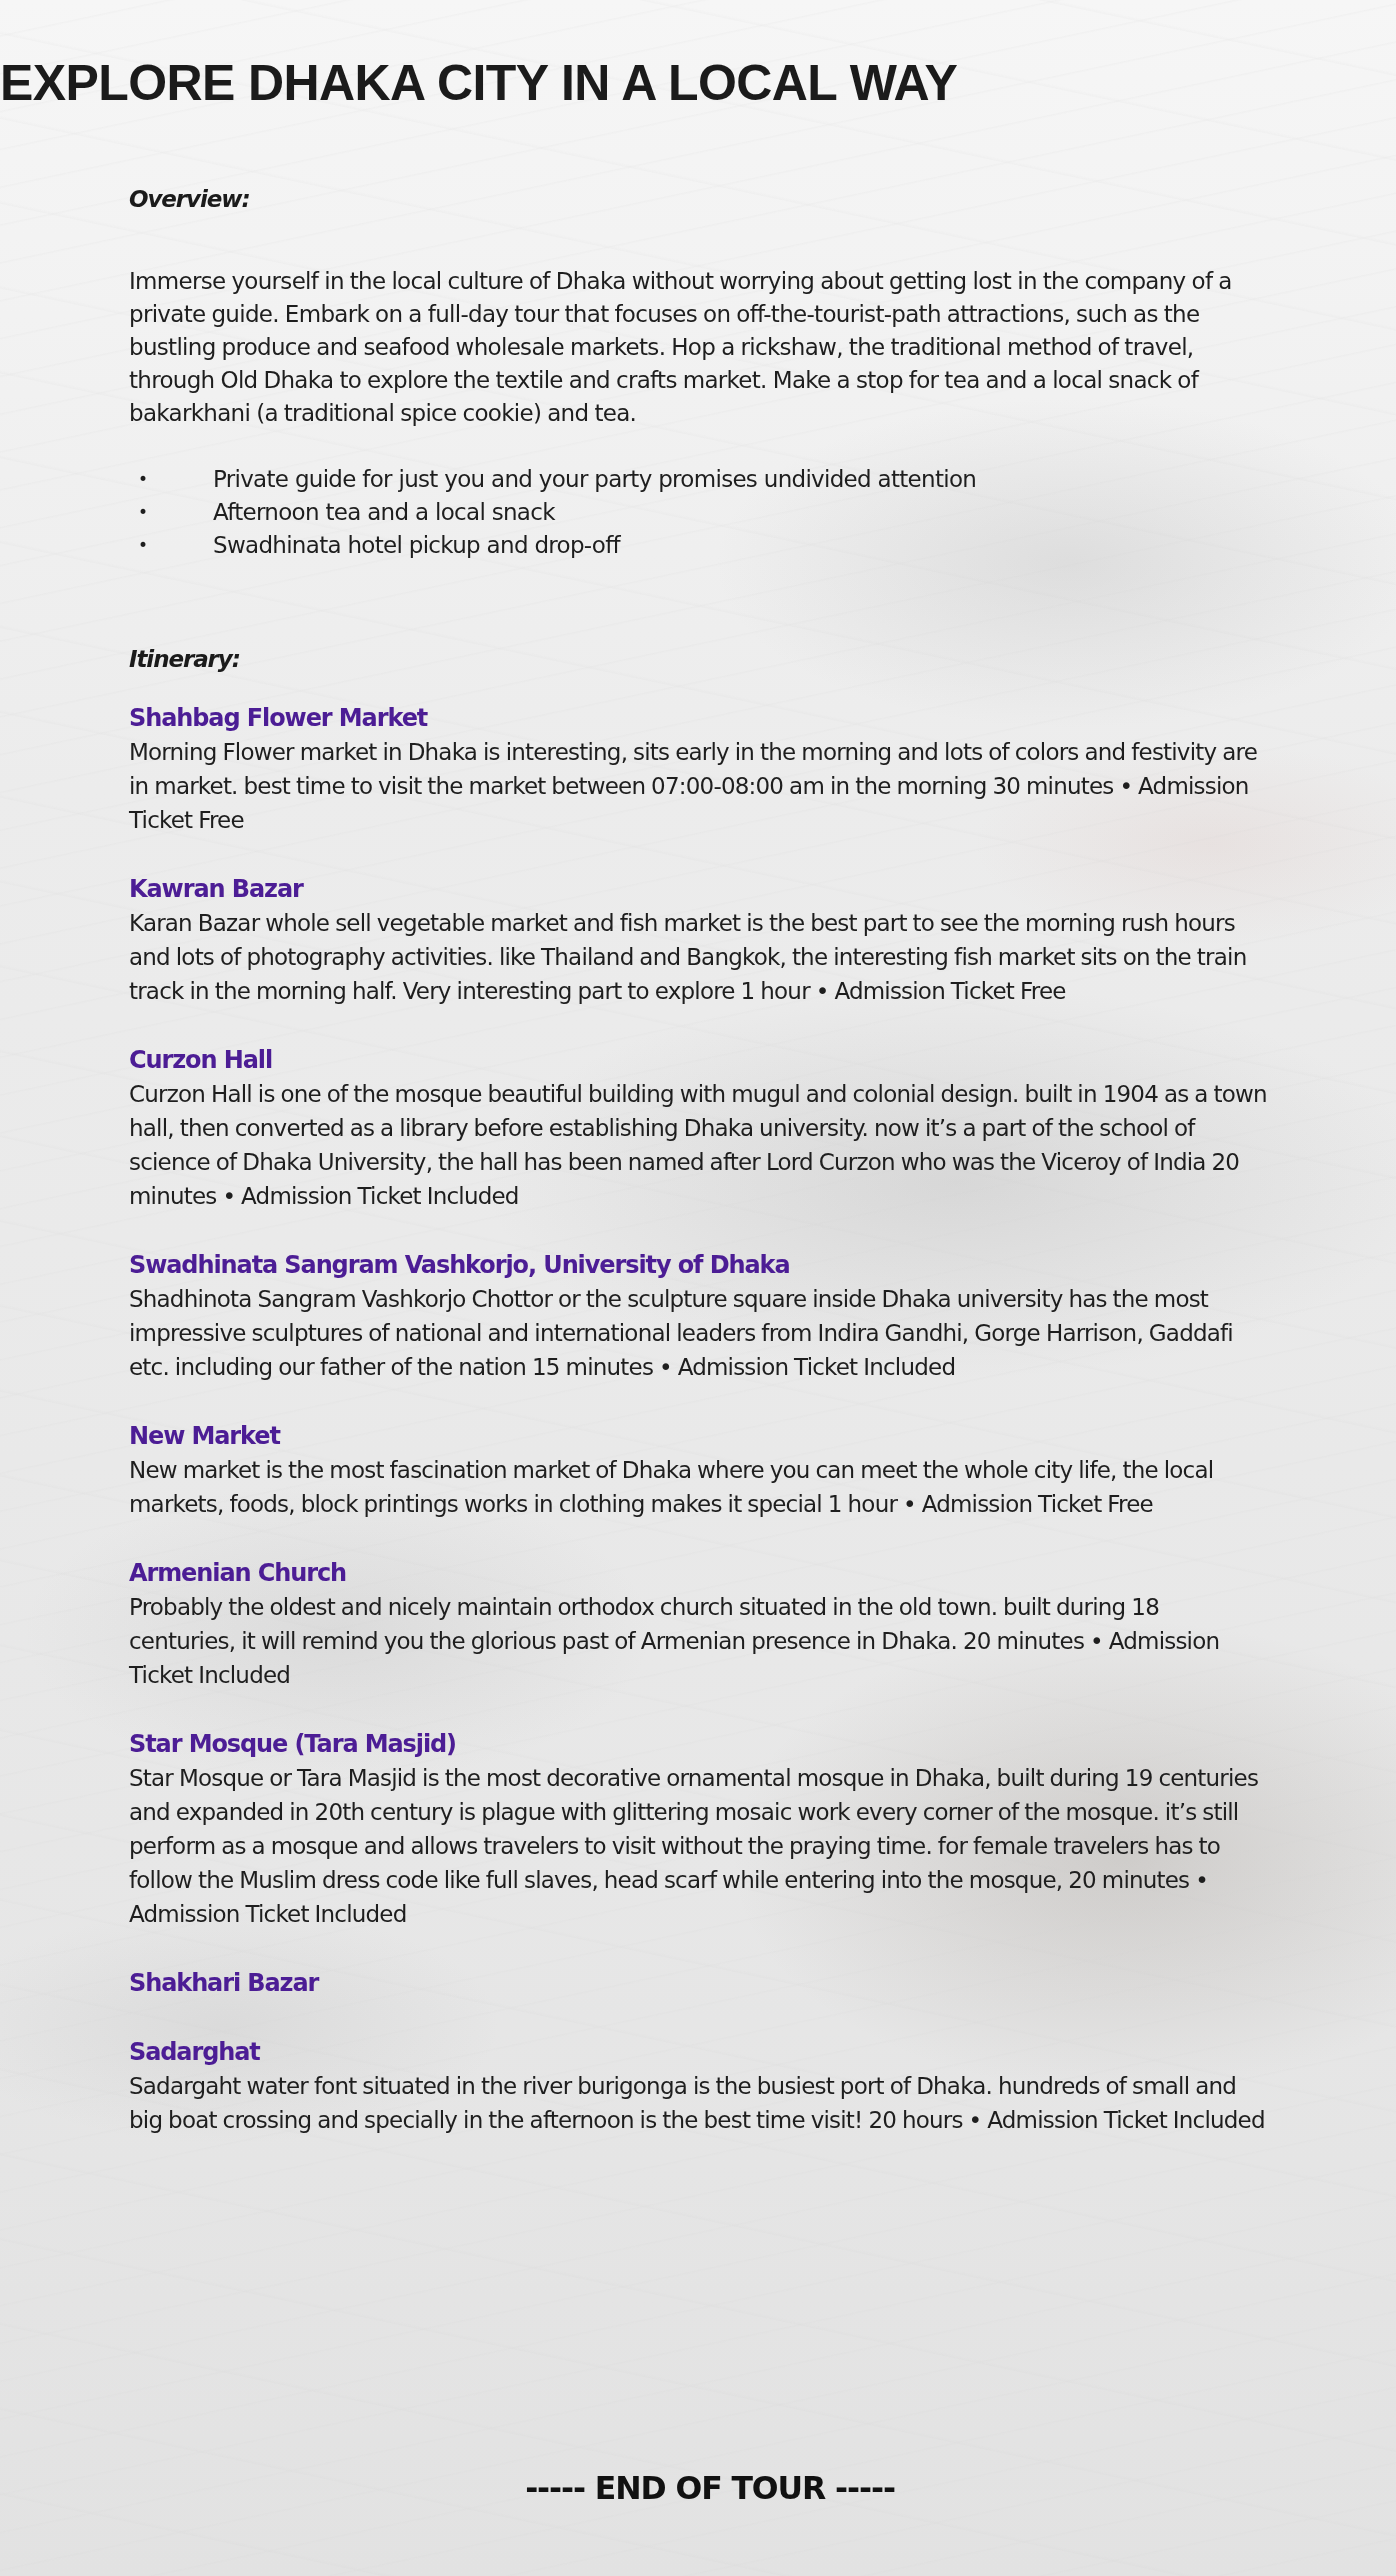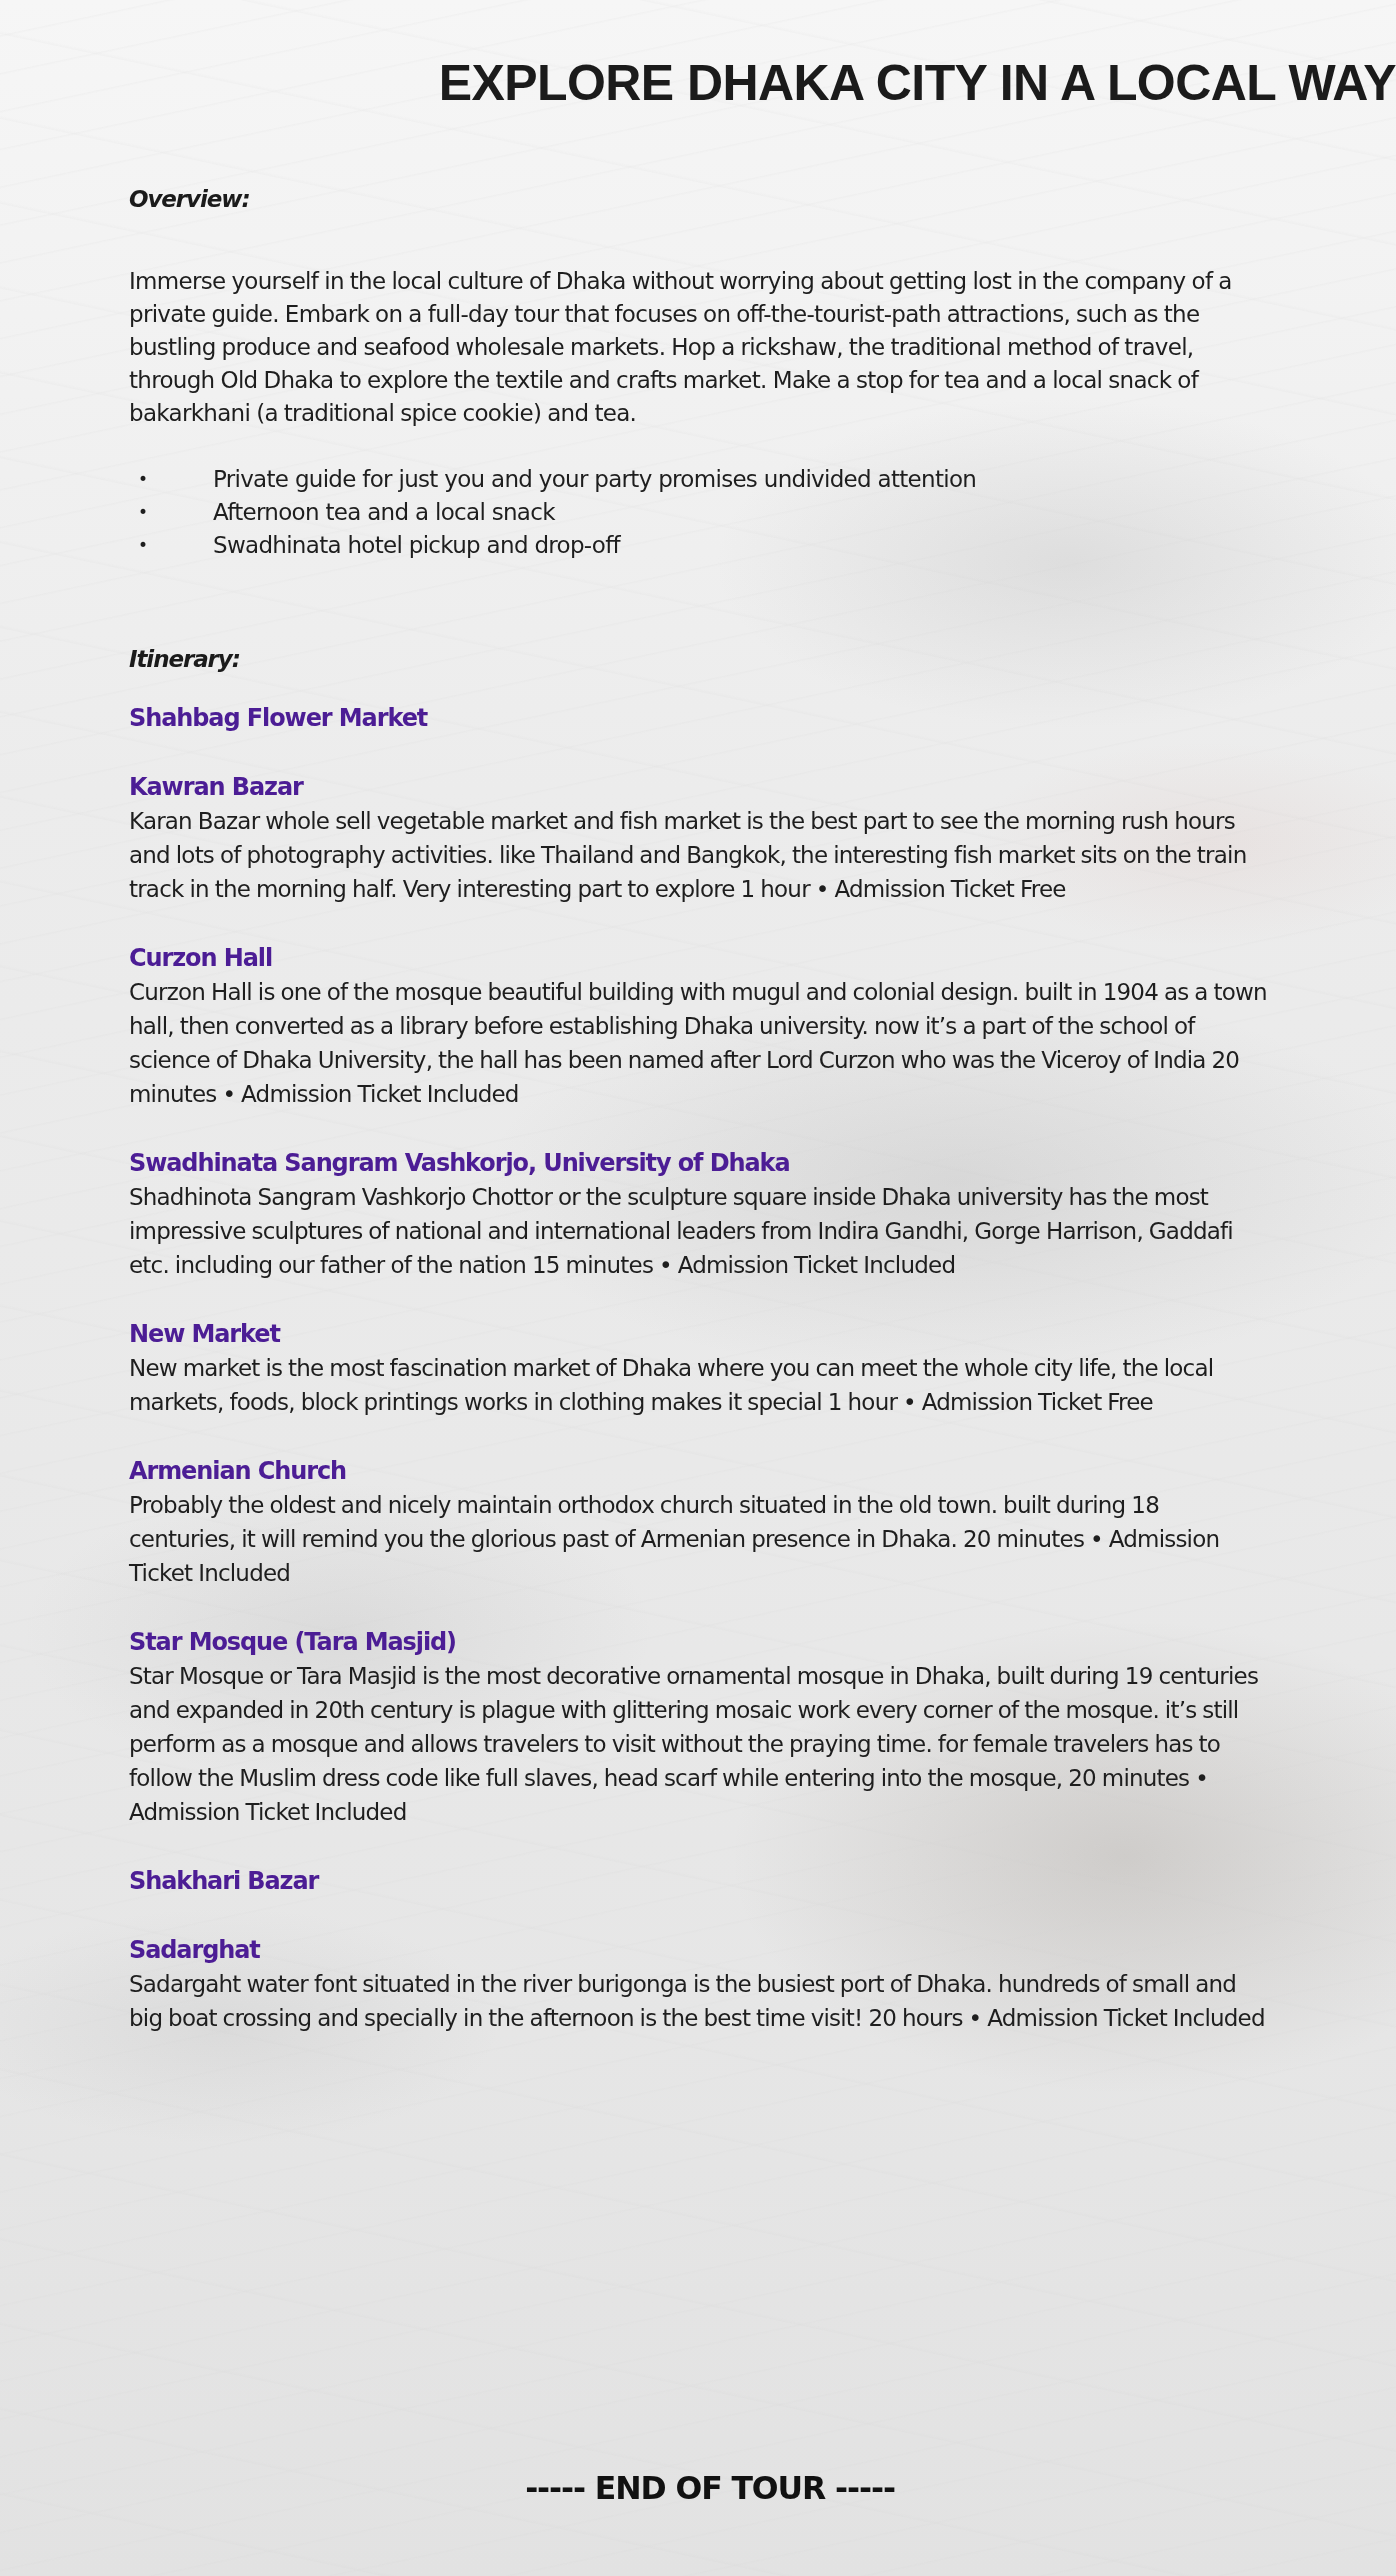--- a/index.html
+++ b/index.html
@@ -41,21 +41,21 @@
     .page {
       position: absolute;
       inset: 0;
       z-index: 1;
     }
     .title {
       position: absolute;
       left: 0;
       right: 0;
       top: 54px;
-      text-align: right;
+      text-align: left;
       font-family: "Liberation Sans", sans-serif;
       font-weight: 700;
       font-size: 50px;
       letter-spacing: -0.6px;
       color: #1b1b1b;
       margin: 0;
     }
     .content {
       position: absolute;
       left: 129px;
@@ -170,20 +170,21 @@
           <span>Swadhinata hotel pickup and drop-off</span>
         </li>
       </ul>
     </section>
 
     <section>
       <h2 class="section-heading itinerary-heading">Itinerary:</h2>
       <div class="stops">
         <div class="stop">
           <h3 class="stop-name">Shahbag Flower Market</h3>
+          <p class="stop-desc">Morning Flower market in Dhaka is interesting, sits early in the morning and lots of colors and festivity are in market. best time to visit the market between 07:00-08:00 am in the morning 30 minutes • Admission Ticket Free</p>
         </div>
         <div class="stop">
           <h3 class="stop-name">Kawran Bazar</h3>
           <p class="stop-desc">Karan Bazar whole sell vegetable market and fish market is the best part to see the morning rush hours and lots of photography activities. like Thailand and Bangkok, the interesting fish market sits on the train track in the morning half. Very interesting part to explore 1 hour • Admission Ticket Free</p>
         </div>
         <div class="stop">
           <h3 class="stop-name">Curzon Hall</h3>
           <p class="stop-desc">Curzon Hall is one of the mosque beautiful building with mugul and colonial design. built in 1904 as a town hall, then converted as a library before establishing Dhaka university. now it’s a part of the school of science of Dhaka University, the hall has been named after Lord Curzon who was the Viceroy of India 20 minutes • Admission Ticket Included</p>
         </div>
         <div class="stop">

